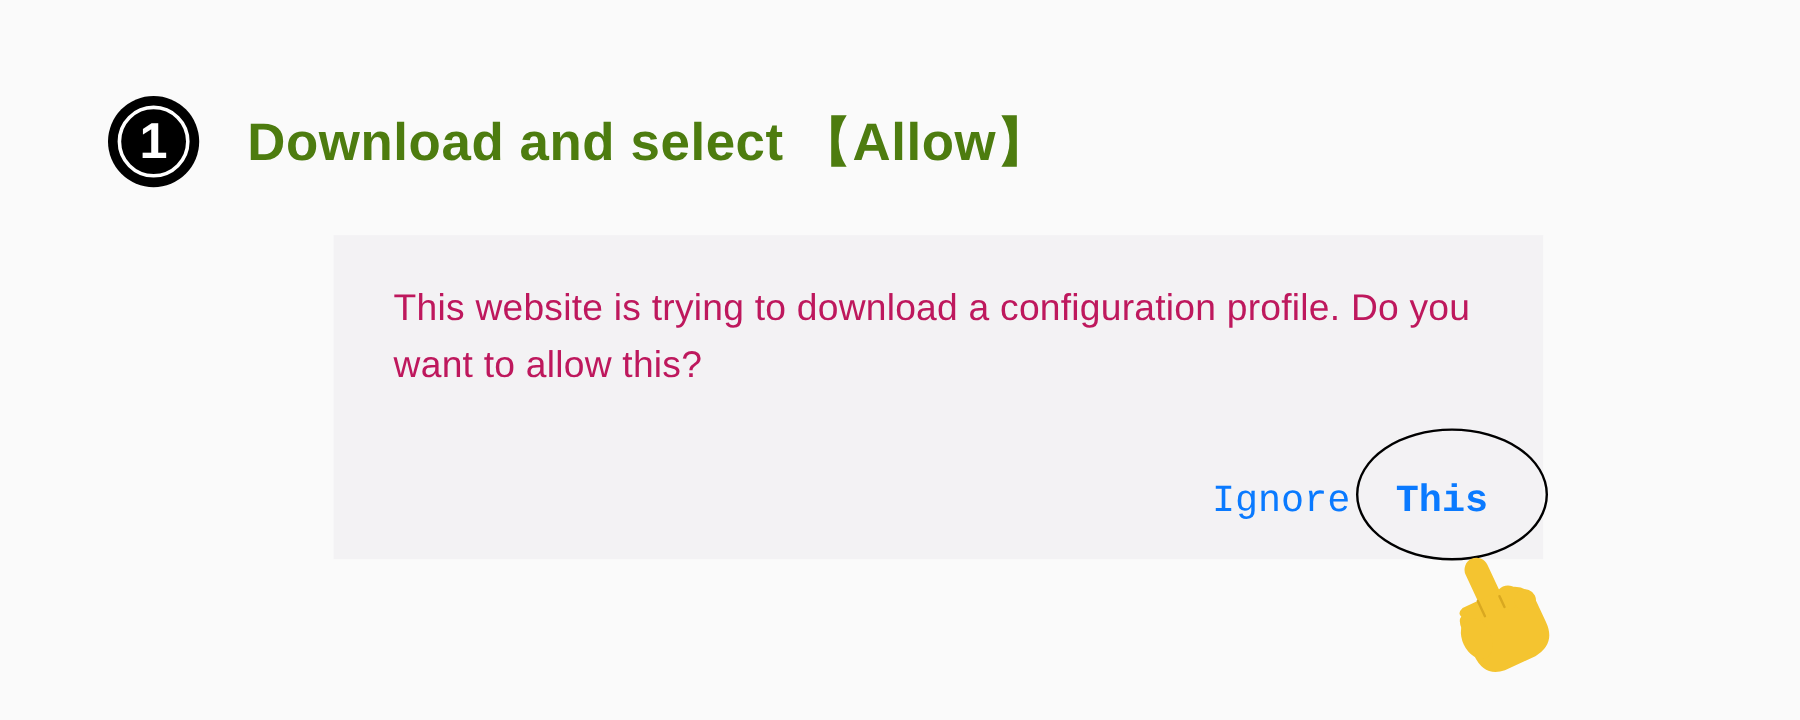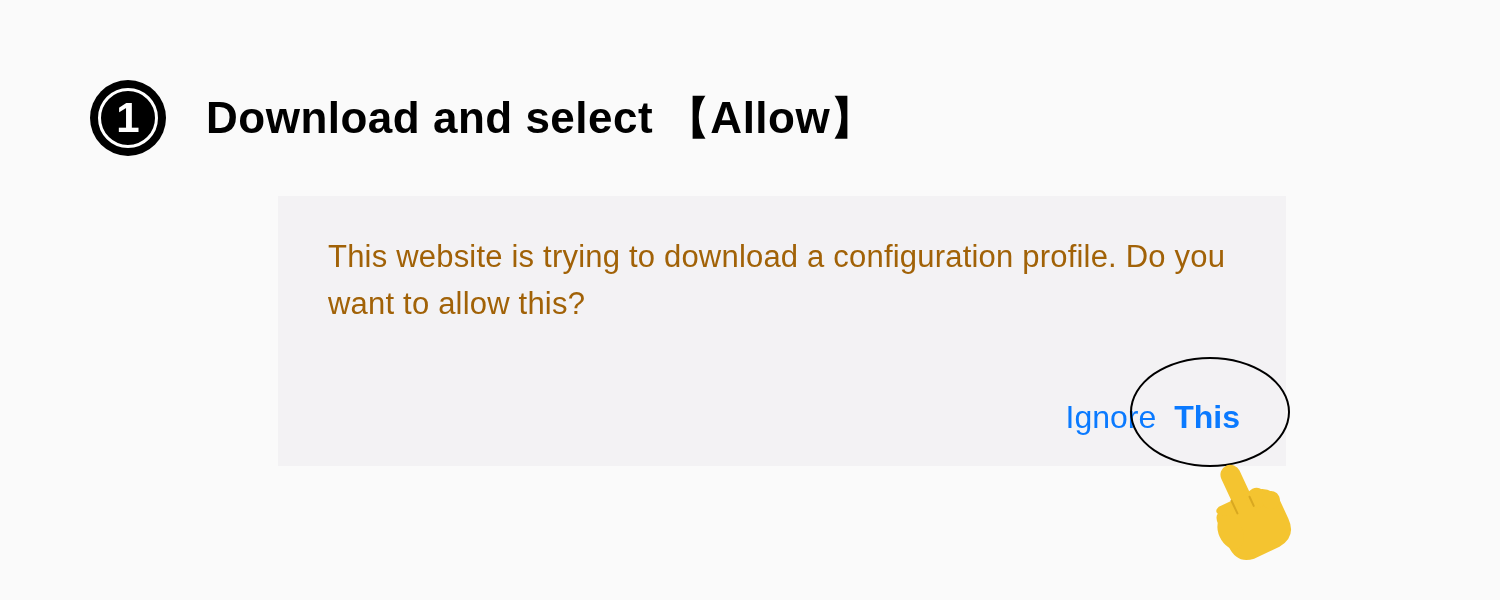--- a/index.html
+++ b/index.html
@@ -43,45 +43,46 @@
     }
     .step-badge-number {
       color: #fff;
       font-size: 42px;
       font-weight: 700;
       font-family: Arial, sans-serif;
     }
     .step-title {
       font-size: 44px;
       font-weight: 700;
-      color: #000000;
+      color: #4d7c0f;
       letter-spacing: 0.5px;
     }
     .dialog-box {
       position: absolute;
       top: 196px;
       left: 278px;
       width: 1008px;
       height: 270px;
       background: #f3f2f4;
       padding: 38px 50px 30px 50px;
     }
     .dialog-message {
       font-size: 31px;
-      color: #a16207;
+      color: #be185d;
       line-height: 1.5;
       letter-spacing: 0.2px;
     }
     .dialog-buttons {
       position: absolute;
       bottom: 30px;
       right: 46px;
       display: flex;
       align-items: center;
-      gap: 18px;
+      gap: 38px;
+      font-family: Liberation Mono, monospace;
     }
     .dialog-btn {
       font-size: 32px;
       color: #0a7aff;
       cursor: pointer;
       background: none;
       border: none;
       font-family: inherit;
     }
     .dialog-btn.primary {

